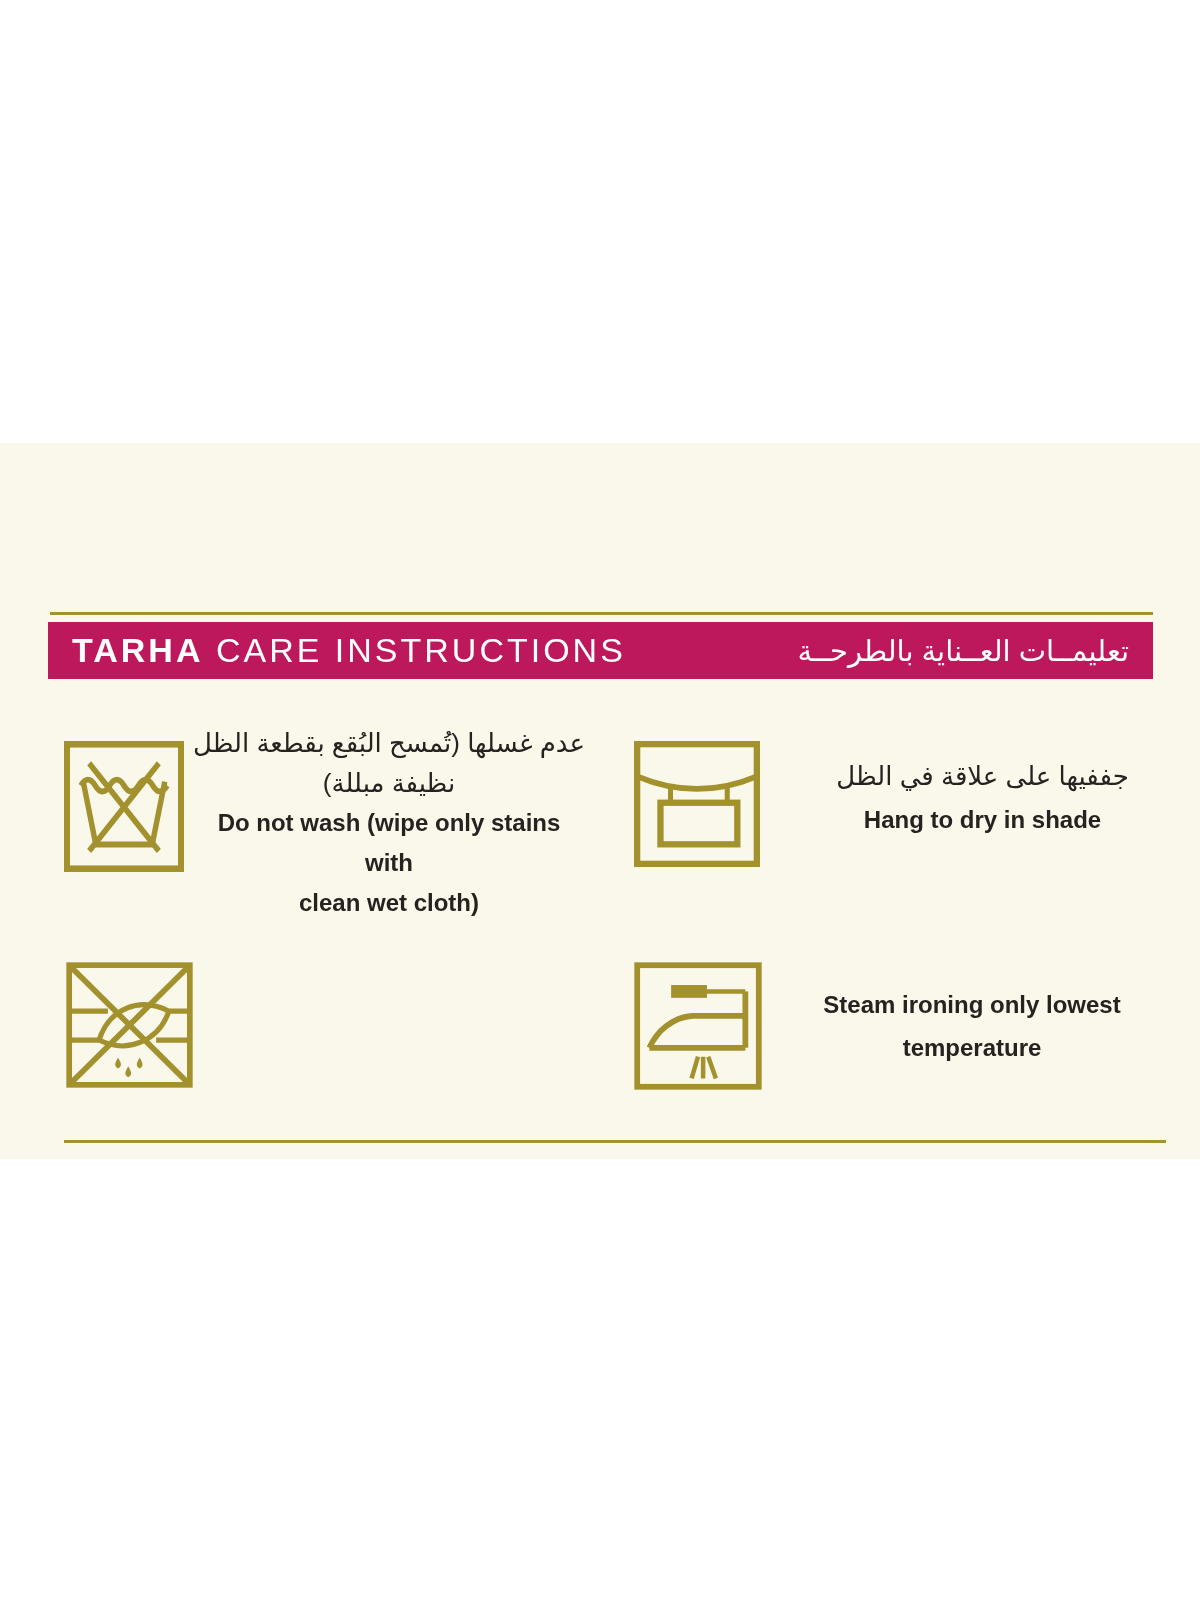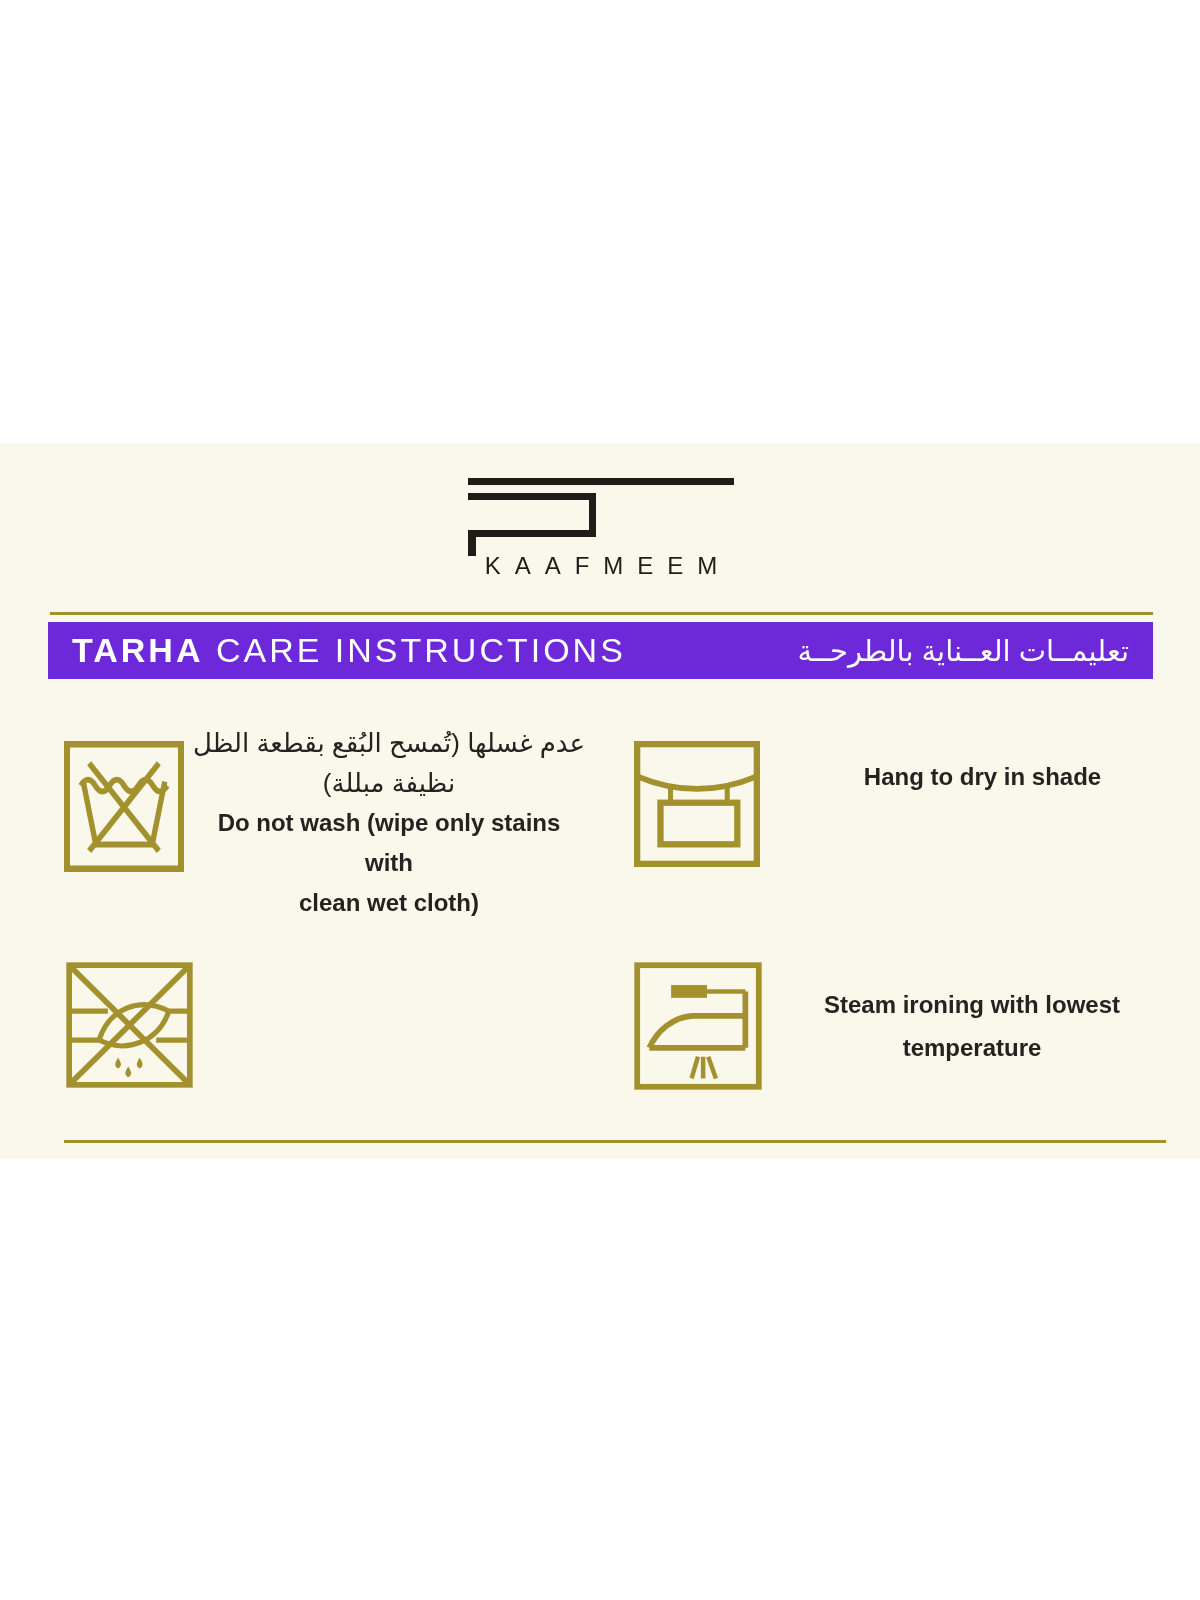--- a/index.html
+++ b/index.html
@@ -13,21 +13,21 @@
   .bar1{left:2px;top:2px;width:266px;height:7px;}
   .btop{left:2px;top:17px;width:128px;height:7px;}
   .bright{left:123px;top:17px;width:7px;height:44px;}
   .bbottom{left:3px;top:54px;width:127px;height:7px;}
   .bleft{left:2px;top:54px;width:8px;height:26px;}
   .brand{position:absolute;left:0;top:76px;width:270px;text-align:center;
          font-size:24px;letter-spacing:14px;text-indent:14px;color:#211C18;font-weight:400;}
 
   
   .rule-top{position:absolute;left:50px;top:169px;width:1103px;height:3px;background:#A3912E;}
-  .banner{position:absolute;left:48px;top:179px;width:1105px;height:57px;background:#6d28d9;
+  .banner{position:absolute;left:48px;top:179px;width:1105px;height:57px;background:#be185d;
           display:flex;align-items:center;justify-content:space-between;box-sizing:border-box;
           padding:0 24px;color:#ffffff;}
   .banner .en{font-size:34px;letter-spacing:3px;font-weight:400;white-space:nowrap;}
   .banner .en b{font-weight:700;}
   .banner .ar{font-size:29px;white-space:nowrap;font-weight:400;}
   .banner .ar b{font-weight:400;}
 
   
   .icon{position:absolute;}
   .i1{left:64px;top:298px;width:120px;height:131px;}
@@ -46,28 +46,20 @@
   .t4{left:762px;top:540px;width:420px;line-height:43px;}
 
   .rule-bottom{position:absolute;left:64px;top:697px;width:1102px;height:3px;background:#A3912E;}
 </style>
 </head>
 <body>
 
 <div class="page">
   <div class="panel">
 
-    <div class="logo">
-      <div class="bar bar1"></div>
-      <div class="bar btop"></div>
-      <div class="bar bright"></div>
-      <div class="bar bbottom"></div>
-      <div class="bar bleft"></div>
-      <div class="brand">KAAFMEEM</div>
-    </div>
 
     <div class="rule-top"></div>
     <div class="banner">
       <div class="en">
         <b>TARHA</b>
         <span>CARE INSTRUCTIONS</span>
       </div>
       <div class="ar" dir="rtl">
         <span>تعليمــات العــناية</span>
         <b>بالطرحــة</b>
@@ -91,20 +83,21 @@
 
     <div class="icon i2">
       <svg viewBox="0 0 100 100" preserveAspectRatio="none" fill="none" stroke="#A3912E">
         <rect x="2.5" y="2.5" width="95" height="95" stroke-width="5"></rect>
         <path d="M2.5,28 Q50,48 97.5,28" stroke-width="4.5"></path>
         <path d="M29,36 V49 M74,36 V49" stroke-width="4"></path>
         <rect x="21" y="49" width="61" height="33" stroke-width="5"></rect>
       </svg>
     </div>
     <div class="txt t2">
+      <div class="ar" dir="rtl">جففيها على علاقة في الظل</div>
       <div class="en">Hang to dry in shade</div>
     </div>
 
     <div class="icon i3">
       <svg viewBox="0 0 100 100" preserveAspectRatio="none" fill="none" stroke="#A3912E">
         <rect x="2.5" y="2.5" width="95" height="95" stroke-width="4.5"></rect>
         <path d="M2.5,2.5 L97.5,97.5 M97.5,2.5 L2.5,97.5" stroke-width="4.5"></path>
         <path d="M26,62 C34,37 58,27 81,39 C73,63 48,73 26,62 Z" stroke-width="4"></path>
         <path d="M2.5,39 H33 M2.5,62 H26 M81,39 H97.5 M71,62 H97.5" stroke-width="4"></path>
         <path d="M41,76 c2.5,4 3.5,6.5 0,8.5 c-3.5,-2 -2.5,-4.5 0,-8.5 Z" fill="#A3912E" stroke="none"></path>
@@ -118,18 +111,18 @@
         <rect x="2.5" y="2.5" width="95" height="95" stroke-width="4.5"></rect>
         <rect x="29" y="18" width="28" height="10" fill="#A3912E" stroke="none"></rect>
         <path d="M57,23 H87" stroke-width="3.5"></path>
         <path d="M87,23 V67" stroke-width="4.5"></path>
         <path d="M12,67 H87" stroke-width="4.5"></path>
         <path d="M12,67 C18,54 30,43 46,42 H87" stroke-width="4.5"></path>
         <path d="M50,74 L45,91 M54,74 V91 M58,74 L64,91" stroke-width="3.5"></path>
       </svg>
     </div>
     <div class="txt t4">
-      <div class="en">Steam ironing with lowest temperature</div>
+      <div class="en">Steam ironing only lowest temperature</div>
     </div>
 
     <div class="rule-bottom"></div>
   </div>
 </div>
 
 </body></html>

